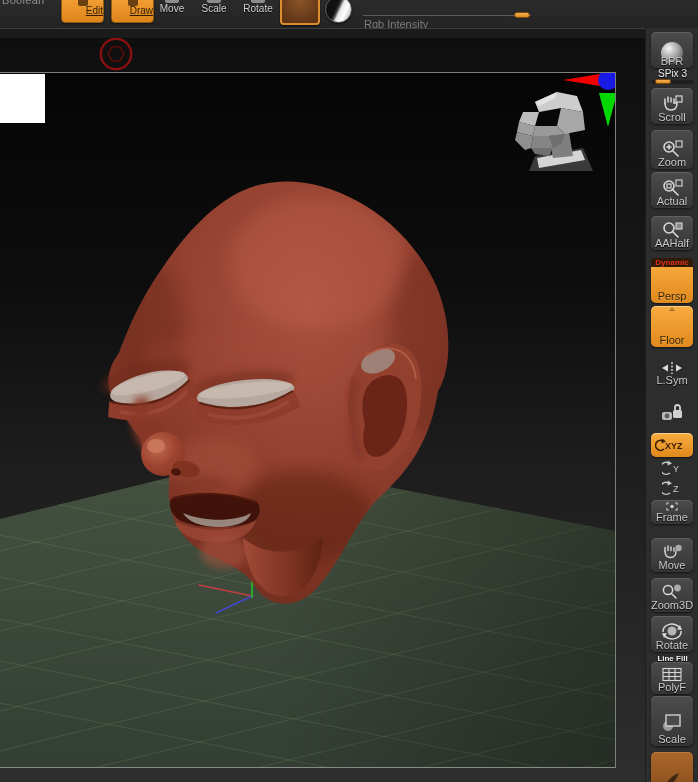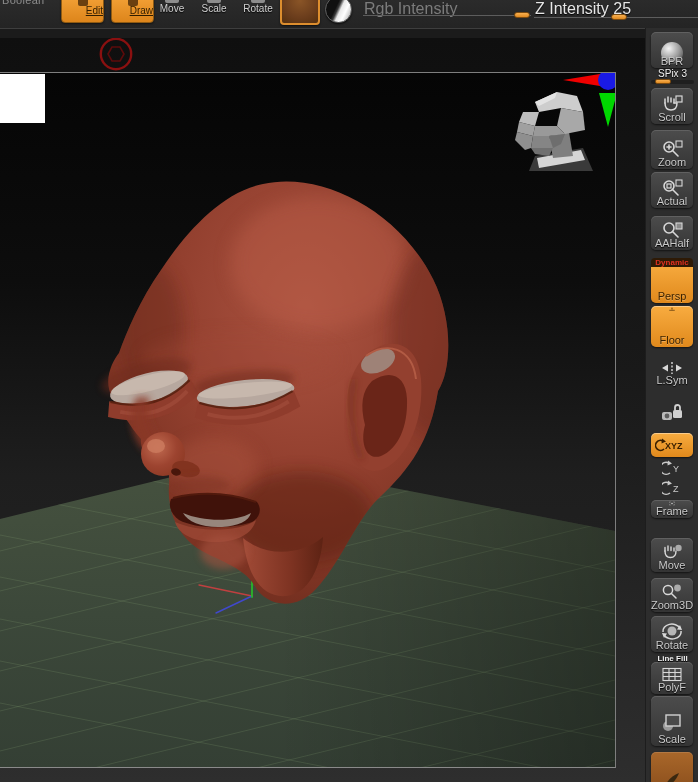--- a/index.html
+++ b/index.html
@@ -24,21 +24,21 @@
   .tb-tool .lbl{position:absolute;top:3px;width:100%;font-size:10px;color:#cfcfcf;text-shadow:0 1px 1px #000;}
   .brown-btn{position:absolute;left:280px;top:-5px;width:40px;height:30px;border-radius:4px;
           border:2px solid #dd8e2e;box-sizing:border-box;
           background:radial-gradient(circle at 50% 15%,#8a5527,#6b3d1c 60%,#55300f);
           box-shadow:0 1px 2px rgba(0,0,0,.6);}
   .sphere-widget{position:absolute;left:325px;top:-4px;width:27px;height:27px;border-radius:50%;
           border:1px solid #606060;box-sizing:border-box;
           background:linear-gradient(115deg,#101010 40%,#3a3a3a 47%,#e8e8e8 56%,#ffffff 72%,#ababab 95%);
           box-shadow:0 1px 2px rgba(0,0,0,.7);}
   .slider{position:absolute;top:0;height:24px;}
-  .slider .s-lbl{position:absolute;left:1px;top:0;font-size:16px;}
+  .slider .s-lbl{position:absolute;left:1px;top:18px;font-size:11px;}
   .slider .track{position:absolute;left:0;height:1px;background:#5d5d5d;}
   .slider .handle{position:absolute;width:16px;height:6px;border-radius:3px;
           background:linear-gradient(#f9b050,#e08a20);border:1px solid #7a4a10;box-sizing:border-box;}
   .slider.disabled .s-lbl{color:#7c7c7c;}
   .slider.active .s-lbl{color:#e6e6e6;text-shadow:0 1px 1px #000;}
   .subbar{position:absolute;left:0;top:28px;width:645px;height:10px;background:#1b1b1b;
           border-top:1px solid #3e3e3e;box-sizing:border-box;z-index:5;}
   
   .canvas-area{position:absolute;left:0;top:38px;width:645px;height:744px;overflow:hidden;
           background:linear-gradient(#0f0f0f,#191919 45%,#2e2e2e 100%);}
@@ -101,25 +101,20 @@
       <div class="lbl">Rotate</div>
     </div>
 
     <div class="brown-btn"></div>
     <div class="sphere-widget"></div>
 
     <div class="slider disabled" style="left:363px;width:168px">
       <div class="s-lbl">Rgb Intensity</div>
       <div class="track" style="top:15px;width:168px"></div>
       <div class="handle" style="left:151px;top:12px"></div>
-    </div>
-    <div class="slider active" style="left:534px;width:164px">
-      <div class="s-lbl">Z Intensity 25</div>
-      <div class="track" style="top:17px;width:164px"></div>
-      <div class="handle" style="left:77px;top:14px"></div>
     </div>
   </div>
   <div class="subbar"></div>
 
   <div class="canvas-area">
     <div class="document">
 
       <svg class="scene" width="615" height="695" viewBox="0 72 615 695">
         <defs>
           <radialGradient id="hg" cx="0.58" cy="0.30" r="0.85">
@@ -417,21 +412,21 @@
       </svg>
     </div>
     <div class="mini" style="top:451px">
       <svg width="22" height="18" viewBox="0 0 22 18">
         <path d="M7,4 A6,6 0 1 0 8,14" fill="none" stroke="#c9c9c9" stroke-width="1.5"></path>
         <polygon points="6,1.5 10,4.5 5.5,6.5" fill="#c9c9c9"></polygon>
         <text x="11" y="13" font-size="9" fill="#c9c9c9" font-family="Liberation Sans, sans-serif">Z</text>
       </svg>
     </div>
 
-    <div class="sb" style="top:472px;height:18px">
+    <div class="sb" style="top:472px;height:24px">
       <svg width="24" height="17" viewBox="0 0 24 17" stroke="#d8d8d8" fill="none" stroke-width="1.5">
         <path d="M4,6 V3 H7 M17,3 H20 V6 M20,11 V14 H17 M7,14 H4 V11"></path>
         <circle cx="12" cy="8.5" r="2.6" fill="#d8d8d8" stroke="none"></circle>
       </svg>
       <div class="lbl">Frame</div>
     </div>
 
     <div class="sb" style="top:510px;height:34px">
       <svg width="24" height="17" viewBox="0 0 24 17" stroke="#d8d8d8" fill="none" stroke-width="1.4" stroke-linecap="round">
         <path d="M5,8 V4.5 M8,7.5 V3 M11,7.5 V4 M14,8 V5"></path>

